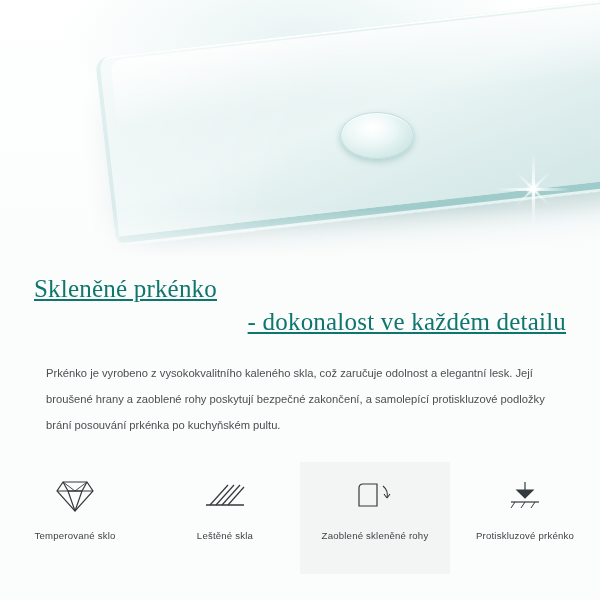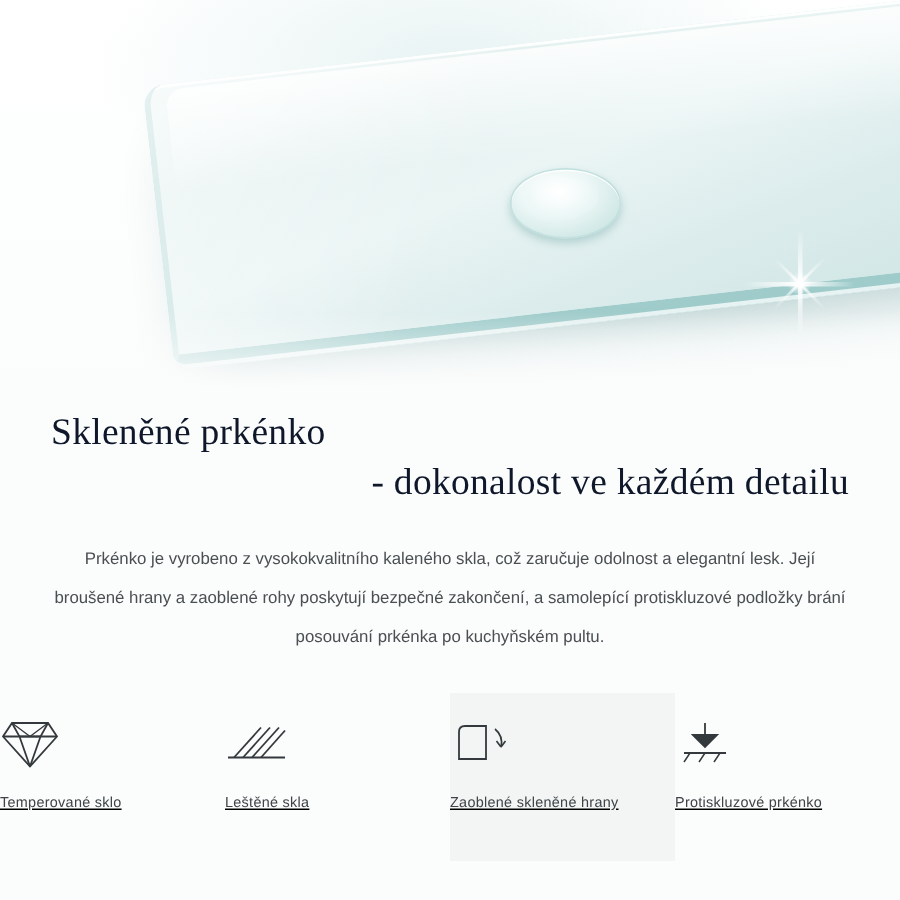--- a/index.html
+++ b/index.html
@@ -172,52 +172,51 @@
     top: 272px;
     width: 600px;
   }
   .headline {
     margin: 0;
     padding: 0 34px;
     font-family: "Liberation Serif", serif;
     font-weight: 400;
     font-size: 25px;
     line-height: 33px;
-    color: #0f172a;
+    color: #0f766e;
     letter-spacing: 0.2px;
+    text-decoration: underline;
   }
   .headline .line2 { display: block; text-align: right; }
   .body-copy {
-    margin: 22px 0 0 0;
+    margin: 22px 0 0 12px;
     padding: 0 34px;
     font-family: "Liberation Sans", sans-serif;
     font-size: 11.2px;
     line-height: 26px;
     color: #4a4f52;
     max-width: 560px;
-    text-align: center;
   }
 
   
   .features {
     position: absolute;
     left: 0;
     top: 462px;
     width: 600px;
     height: 100px;
     display: flex;
   }
   .feature {
     flex: 1 1 25%;
     display: flex;
     flex-direction: column;
-    align-items: flex-start;
+    align-items: center;
     justify-content: flex-start;
     padding-top: 12px;
-    text-decoration: underline;
   }
   .feature.highlight {
     background: #f3f5f5;
     height: 100px;
   }
   .feature-icon {
     height: 44px;
     display: flex;
     align-items: center;
     justify-content: center;
@@ -291,21 +290,21 @@
     </div>
 
     <div class="feature highlight">
       <div class="feature-icon">
         <svg width="44" height="36" viewBox="0 0 44 36" fill="none" stroke="#33393c" stroke-width="1.2">
           <path d="M6 28 L6 10 Q6 6 10 6 L24 6 L24 28 Z"></path>
           <path d="M30 8 A12 12 0 0 1 34 20" stroke-width="1.1"></path>
           <path d="M34 20 L31 16 M34 20 L37 16" stroke-width="1.1"></path>
         </svg>
       </div>
-      <div class="feature-label">Zaoblené skleněné hrany</div>
+      <div class="feature-label">Zaoblené skleněné rohy</div>
     </div>
 
     <div class="feature">
       <div class="feature-icon">
         <svg width="40" height="36" viewBox="0 0 40 36" fill="none" stroke="#33393c" stroke-width="1.2">
           <path d="M20 4 L20 16"></path>
           <path d="M12 12 L20 20 L28 12 Z" fill="#33393c" stroke="#33393c"></path>
           <path d="M6 24 L34 24"></path>
           <path d="M10 24 L6 30 M20 24 L16 30 M30 24 L26 30" stroke-width="1"></path>
         </svg>

